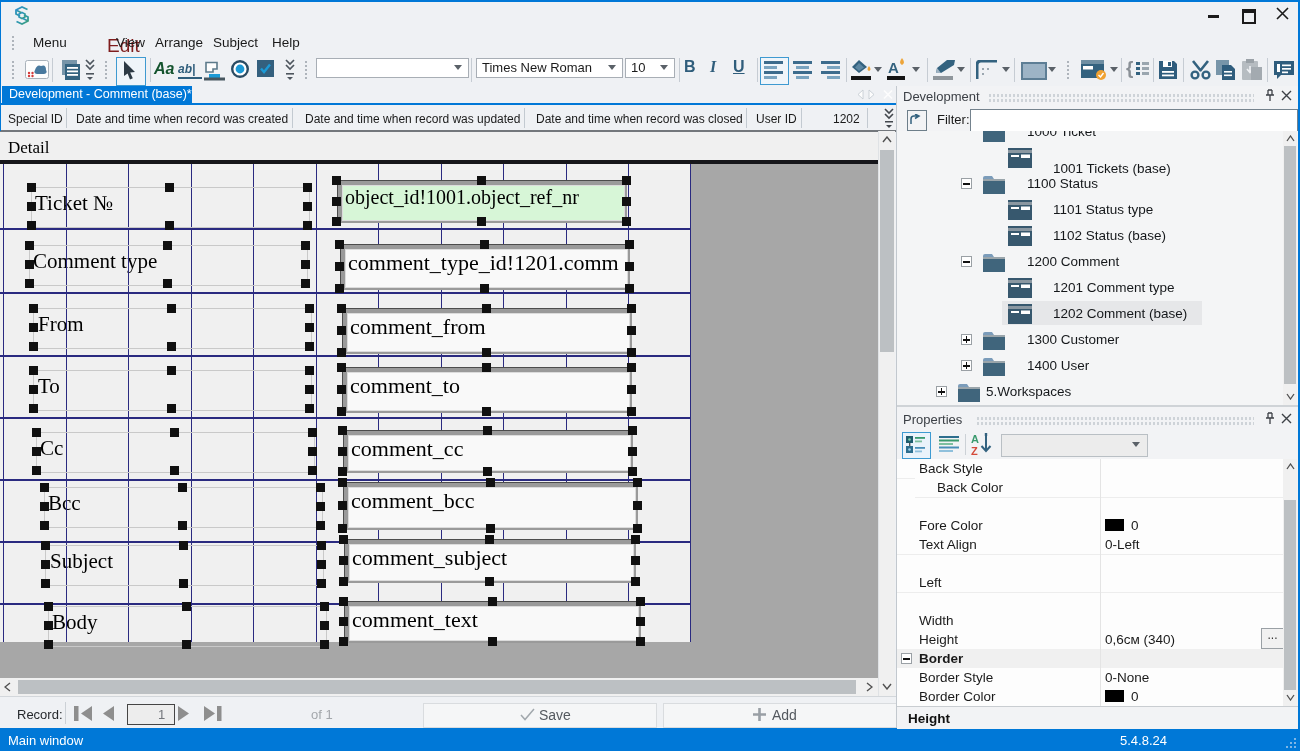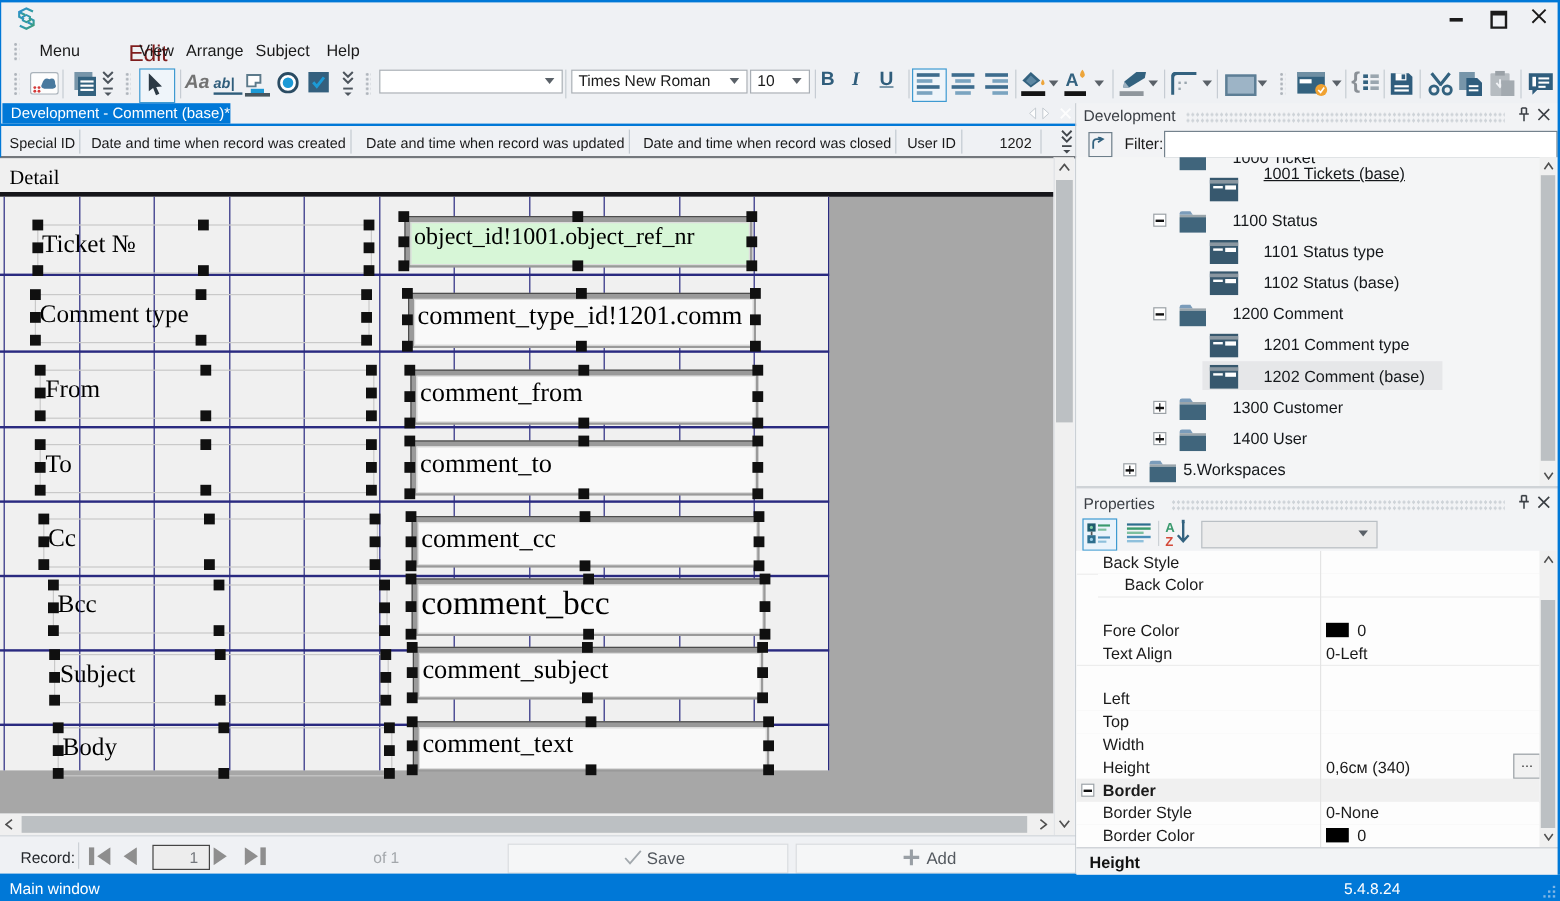--- a/index.html
+++ b/index.html
@@ -80,21 +80,21 @@
 <path d="M2 1 L6 5 L10 1 M2 6 L6 10 L10 6" stroke="#4e565e" stroke-width="1.7" fill="none"></path>
 <rect x="2" y="14" width="8" height="1.6" fill="#4e565e"></rect>
 <path d="M3 18 L6 21 L9 18 Z" fill="#4e565e"></path>
 </svg>
 <div class="grip" style="left:104px;top:60px;height:20px;"></div>
 <div class="a" style="left:116px;top:57px;width:28px;height:27px;border:1px solid #3e9ad1;background:#eff5fa;"></div>
 <svg class="a" style="left:123px;top:61px;" width="15" height="19" viewBox="0 0 15 19">
 <path d="M1 0 L12 11 L7.2 11.4 L9.8 17.2 L7 18.4 L4.6 12.4 L1 15 Z" fill="#2c3a45"></path>
 </svg>
 <div class="sep" style="left:150px;top:58px;height:24px;"></div>
-<div class="txt" style="left:154px;top:60px;font-size:16px;font-style:italic;font-weight:bold;color:#737373;">Aa</div>
+<div class="txt" style="left:154px;top:60px;font-size:16px;font-style:italic;font-weight:bold;color:#14532d;">Aa</div>
 <div class="txt" style="left:178px;top:62px;font-size:12px;font-weight:bold;font-style:italic;color:#2f5d7b;">ab|</div>
 <div class="a" style="left:178px;top:77px;width:24px;height:2px;background:#2f5d7b;"></div>
 <svg class="a" style="left:204px;top:61px;" width="21" height="20" viewBox="0 0 21 20">
 <path d="M2 1.5 L13 1.5 L13 8 L9 8 L9 11 L2 11 Z" fill="#fdfdfd" stroke="#5c7a8a" stroke-width="1.6"></path>
 <rect x="5" y="13" width="11" height="4" fill="#1c9ad6"></rect>
 <rect x="0" y="16.5" width="21" height="3" fill="#47565f"></rect>
 </svg>
 <svg class="a" style="left:231px;top:60px;" width="18" height="18" viewBox="0 0 18 18">
 <circle cx="9" cy="9" r="7.8" fill="#fff" stroke="#2a4c63" stroke-width="2.4"></circle>
 <circle cx="9" cy="9" r="4.4" fill="#1c9ad6"></circle>
@@ -379,21 +379,21 @@
 <div class="h" style="left:483px;top:426px;"></div>
 <div class="h" style="left:483px;top:467px;"></div>
 <div class="h" style="left:628px;top:426px;"></div>
 <div class="h" style="left:628px;top:447px;"></div>
 <div class="h" style="left:628px;top:467px;"></div>
 <div class="lbl" style="left:44px;top:487px;width:277px;height:39px;"></div>
 <div class="txt ser" style="left:48px;top:491px;font-size:21px;">Bcc</div>
 <div class="box" style="left:343px;top:482px;width:294px;height:47px;">
       <div class="boxfill" style="background:#f9f9f9;"></div>
     </div>
-<div class="txt ser" style="left:351px;top:488px;font-size:28px;z-index:25;">comment_bcc</div>
+<div class="txt ser" style="left:351px;top:488px;font-size:22px;z-index:25;">comment_bcc</div>
 <div class="h" style="left:40px;top:483px;"></div>
 <div class="h" style="left:40px;top:502px;"></div>
 <div class="h" style="left:40px;top:521px;"></div>
 <div class="h" style="left:178px;top:483px;"></div>
 <div class="h" style="left:178px;top:521px;"></div>
 <div class="h" style="left:316px;top:483px;"></div>
 <div class="h" style="left:316px;top:502px;"></div>
 <div class="h" style="left:316px;top:521px;"></div>
 <div class="h" style="left:338px;top:478px;"></div>
 <div class="h" style="left:338px;top:501px;"></div>
@@ -526,21 +526,21 @@
 <rect x="1" y="5" width="22" height="2" fill="#9aa5ab"></rect>
 <rect x="1" y="7" width="22" height="13" fill="#40657c"></rect>
 </svg>
 <div class="treetxt" style="left:130px;top:-7px;">1000 Ticket</div>
 <svg class="a" style="left:111px;top:17px;" width="24" height="20" viewBox="0 0 24 20">
 <rect x="0" y="0" width="24" height="20" fill="#37586e"></rect>
 <rect x="0" y="2" width="24" height="3" fill="#8a97a1"></rect>
 <rect x="3" y="7" width="8" height="2" fill="#fff"></rect>
 <rect x="13" y="6.5" width="9" height="3.5" fill="#fff"></rect>
 </svg>
-<div class="treetxt" style="left:156px;top:6px;text-decoration:underline;">1001 Tickets (base)</div>
+<div class="treetxt" style="left:156px;top:30px;">1001 Tickets (base)</div>
 <div class="exp" style="left:64px;top:47px;"></div>
 <div class="a" style="left:66px;top:52px;width:7px;height:1.5px;background:#111;z-index:8;"></div>
 <svg class="a" style="left:85px;top:43px;" width="24" height="20" viewBox="0 0 24 20">
 <path d="M1 4 Q1 2 3 2 L10 2 L12 5 L1 5 Z" fill="#7b9cba"></path>
 <rect x="1" y="5" width="22" height="2" fill="#9aa5ab"></rect>
 <rect x="1" y="7" width="22" height="13" fill="#40657c"></rect>
 </svg>
 <div class="treetxt" style="left:130px;top:45px;">1100 Status</div>
 <svg class="a" style="left:111px;top:69px;" width="24" height="20" viewBox="0 0 24 20">
 <rect x="0" y="0" width="24" height="20" fill="#37586e"></rect>
@@ -666,23 +666,20 @@
         <div class="a" style="left:208px;top:3px;width:19px;height:12px;background:#000;"></div>
         <div class="pval" style="left:234px;">0</div>
       </div>
 <div class="prow" style="top:76px;">
         <div class="pname">Text Align</div>
         <div class="pval">0-Left</div>
       </div>
 <div class="prow" style="top:114px;">
         <div class="pname">Left</div>
       </div>
-<div class="prow" style="top:133px;">
-        <div class="pname">Top</div>
-      </div>
 <div class="prow" style="top:152px;">
         <div class="pname">Width</div>
       </div>
 <div class="prow" style="top:171px;">
         <div class="pname">Height</div>
         <div class="pval">0,6см (340)</div>
         <div class="a" style="left:364px;top:-2px;width:21px;height:19px;background:#f1f1f1;border:1px solid #9aa0a5;text-align:center;font-size:12px;color:#333;line-height:13px;">...</div>
       </div>
 <div class="pcat" style="top:190px;">
         <div class="a" style="left:4px;top:4px;width:9px;height:9px;background:#fff;border:1px solid #9aa0a5;"></div>

